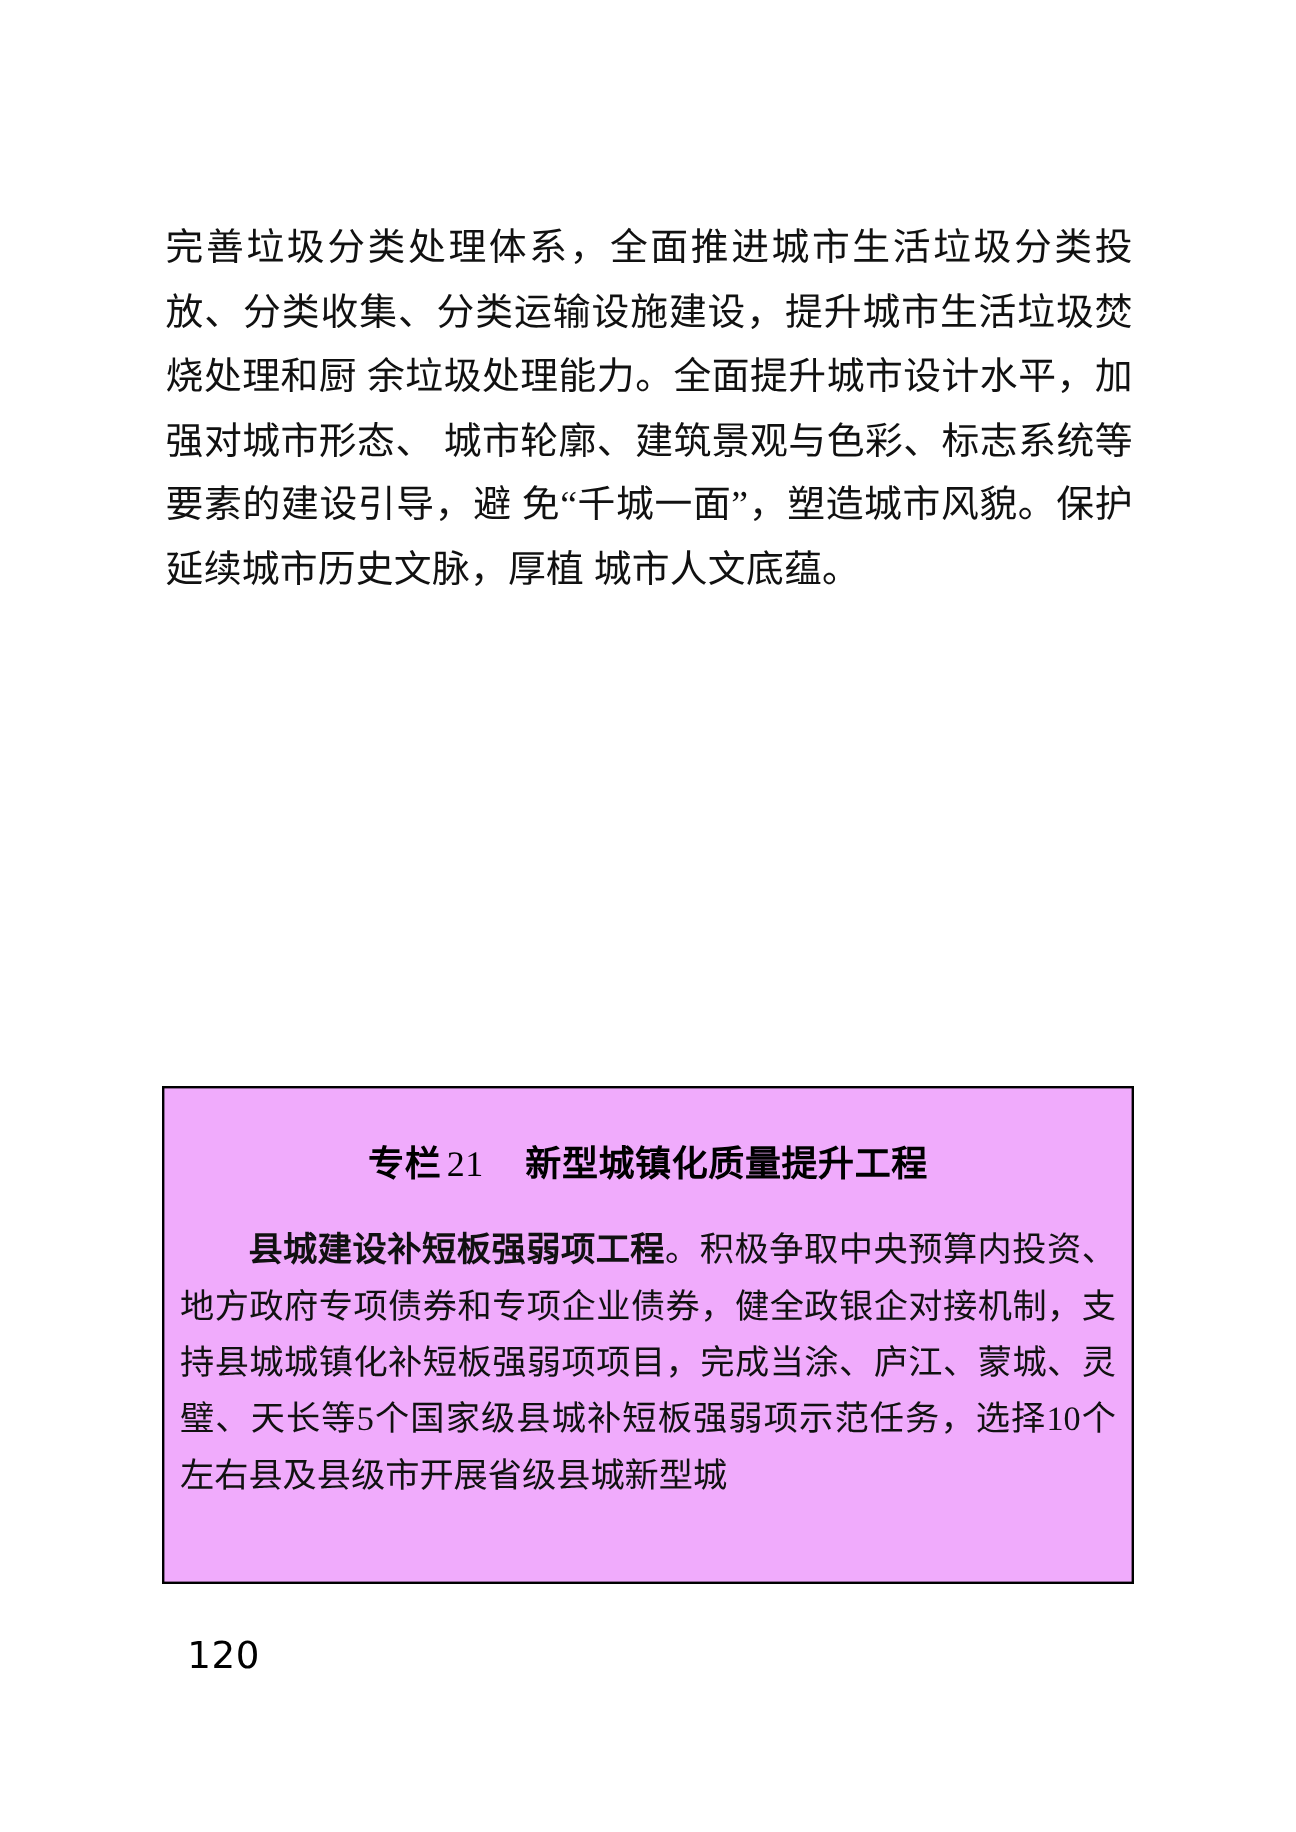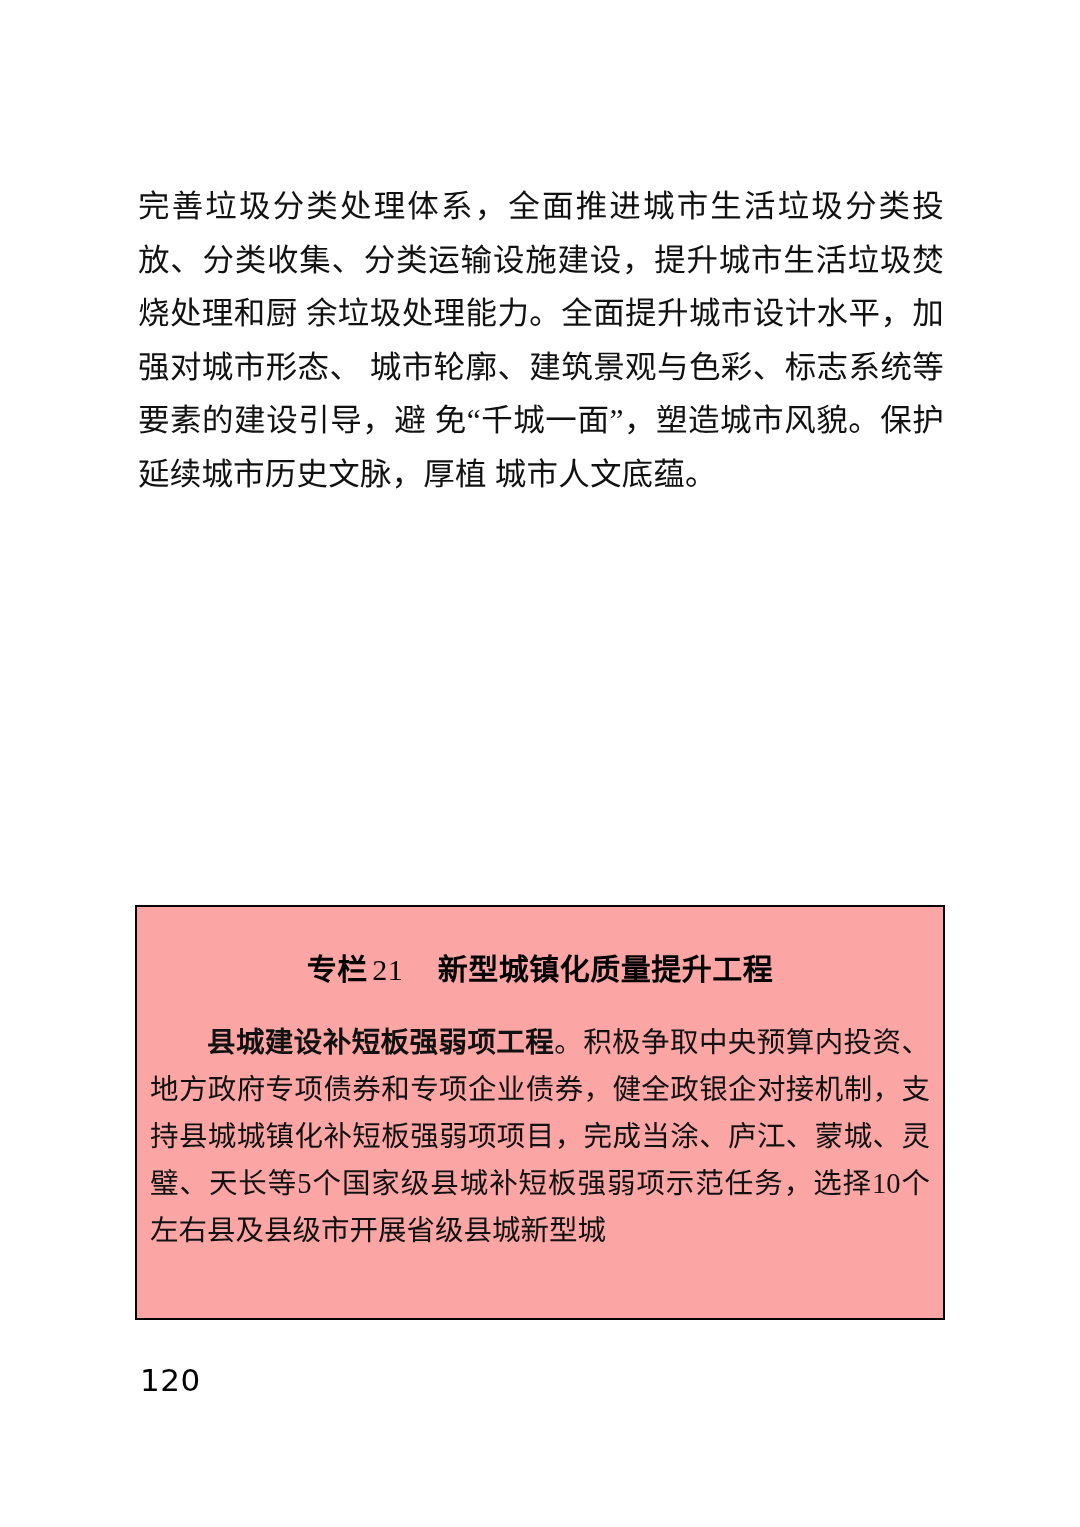--- a/index.html
+++ b/index.html
@@ -61,21 +61,21 @@
   
   .feature-box {
     position: absolute;
     left: 135px;
     top: 905px;
     width: 810px;
     height: 415px;
     border: 2.5px solid #000000;
     box-sizing: border-box;
     overflow: hidden;
-    background: #fca5a5;
+    background: #f0abfc;
   }
 
   .feature-title {
     margin: 0;
     padding-top: 38px;
     text-align: center;
     font-family: "DejaVu Sans", "Liberation Sans", sans-serif;
     font-size: 30px;
     font-weight: 600;
     letter-spacing: 0.5px;
@@ -107,21 +107,21 @@
     color: #111111;
   }
 
   .feature-para .lead {
     font-weight: bold;
   }
 
   
   .folio {
     position: absolute;
-    left: 140px;
+    left: 156px;
     top: 1362px;
     font-family: "DejaVu Sans", "Liberation Sans", sans-serif;
     font-size: 31px;
     letter-spacing: 0.5px;
     color: #000000;
   }
 </style>
 </head>
 <body>
 

